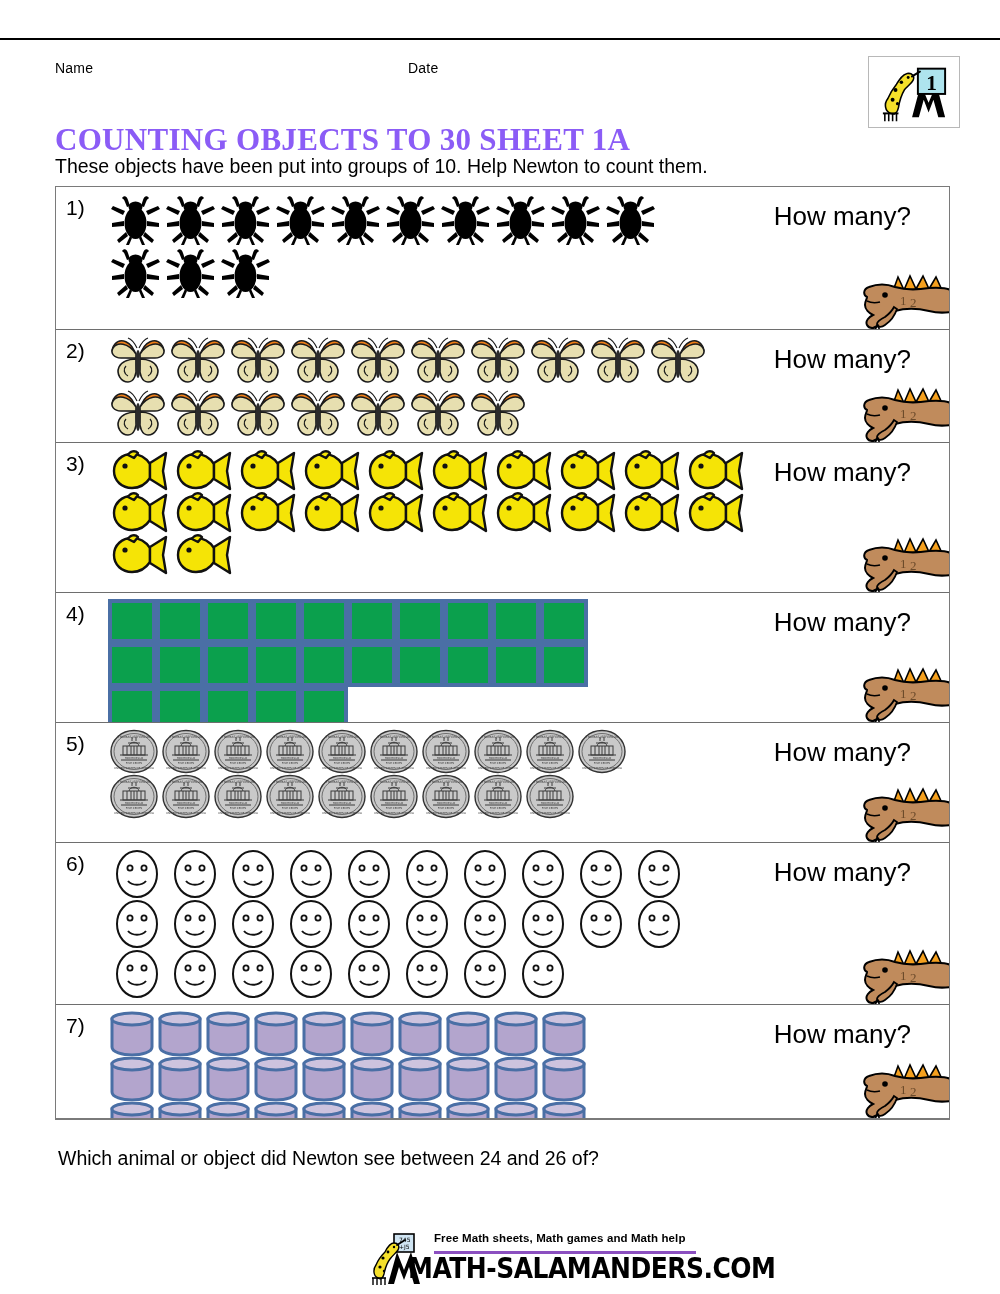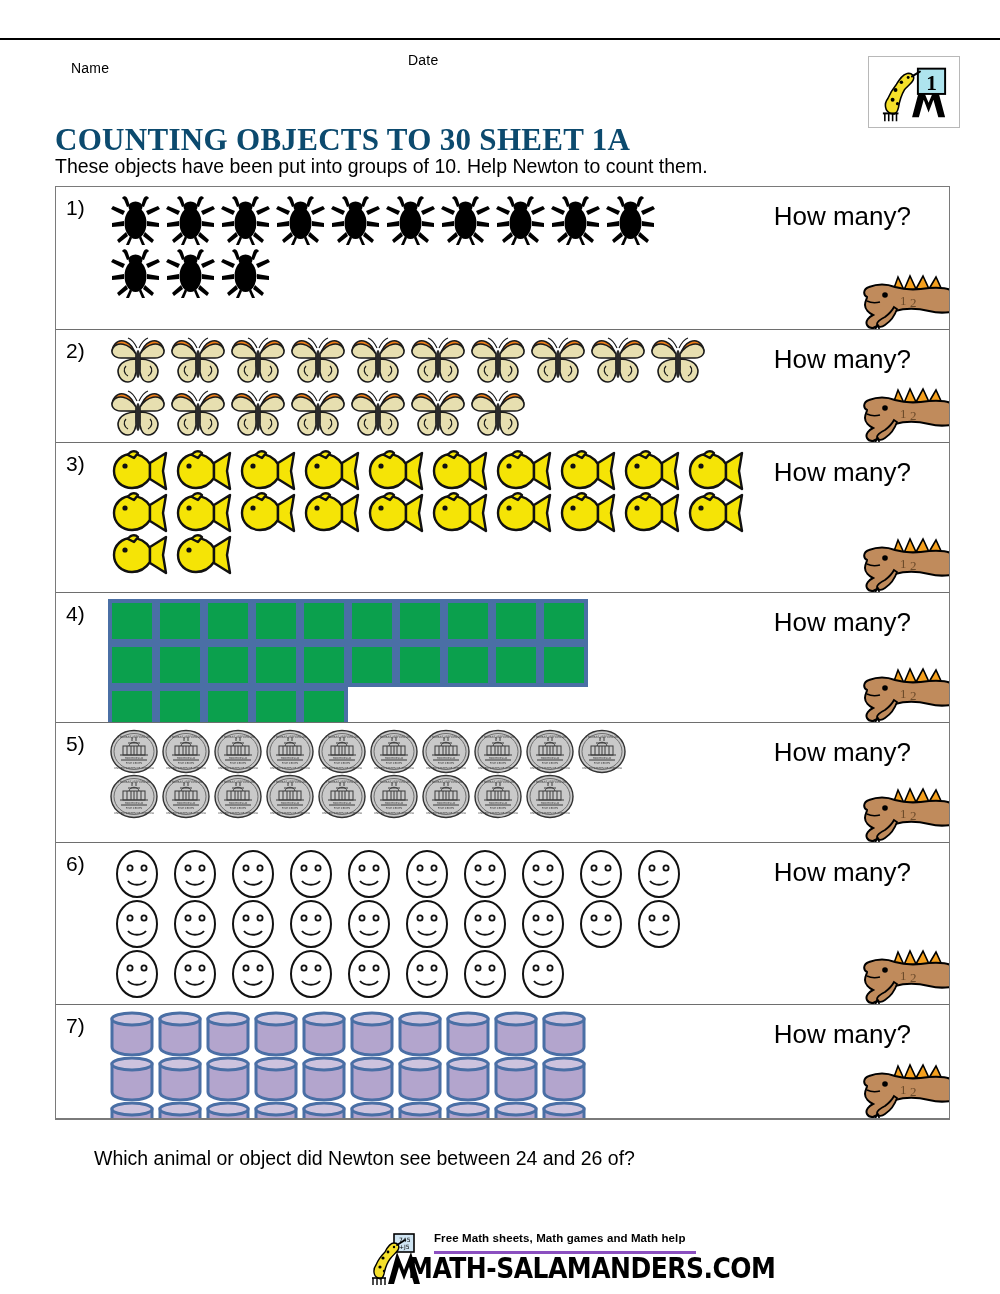--- a/index.html
+++ b/index.html
@@ -17,27 +17,27 @@
   }
 
   
   #page-top-rule {
     position: absolute;
     left: 0; top: 38px; width: 1000px; height: 2px;
     background: #000000;
   }
   #name-label {
     position: absolute;
-    left: 71px; top: 60px;
+    left: 55px; top: 60px;
     font-size: 14px;
     letter-spacing: .2px;
   }
   #date-label {
     position: absolute;
-    left: 408px; top: 52px;
+    left: 408px; top: 60px;
     font-size: 14px;
     letter-spacing: .2px;
   }
 
   
   #header-logo {
     position: absolute;
     left: 868px; top: 56px;
     width: 92px; height: 72px;
     border: 1px solid #b8b8b8;
@@ -46,21 +46,21 @@
   }
   #header-logo svg { display:block; width:100%; height:100%; }
 
   
   #page-title {
     position: absolute;
     left: 55px; top: 101px;
     font-family: "Liberation Serif", "DejaVu Serif", serif;
     font-size: 31px;
     font-weight: 700;
-    color: #0c4a6e;
+    color: #8b5cf6;
     letter-spacing: .3px;
     white-space: nowrap;
   }
   #instruction {
     position: absolute;
     left: 55px; top: 155px;
     font-size: 19.5px;
     white-space: nowrap;
   }
 
@@ -118,21 +118,20 @@
     pointer-events: none;
   }
   .row-salamander svg { display:block; width:100%; height:100%; }
 
   
   #closing-question {
     position: absolute;
     left: 58px; top: 1147px;
     font-size: 19.5px;
     white-space: nowrap;
-    margin-left: 36px;
   }
 
   
   #footer {
     position: absolute;
     left: 368px; top: 1228px;
     width: 330px; height: 62px;
   }
   #footer-tagline {
     position: absolute;

